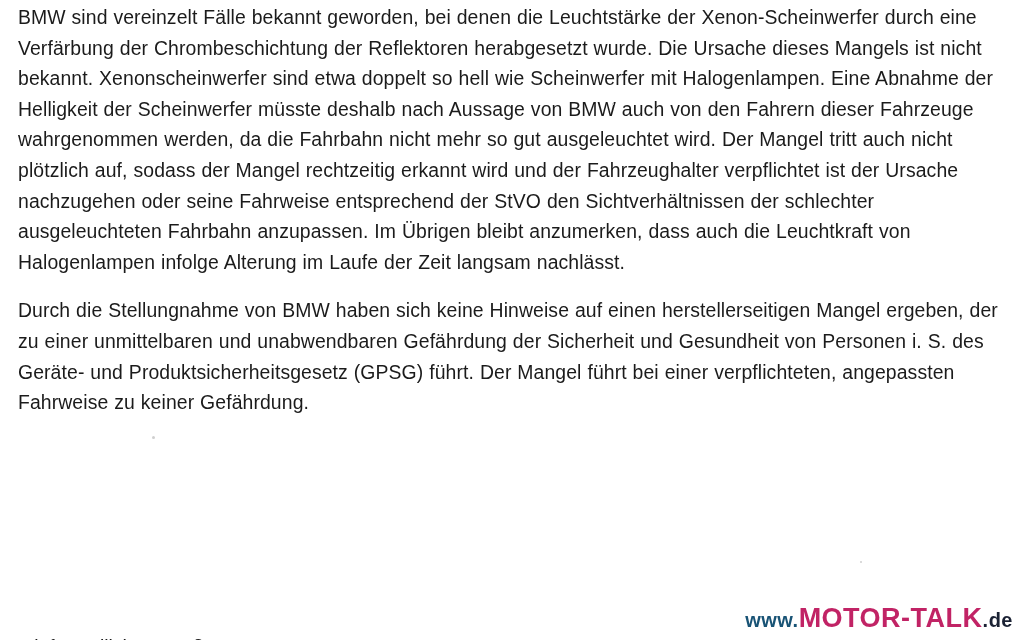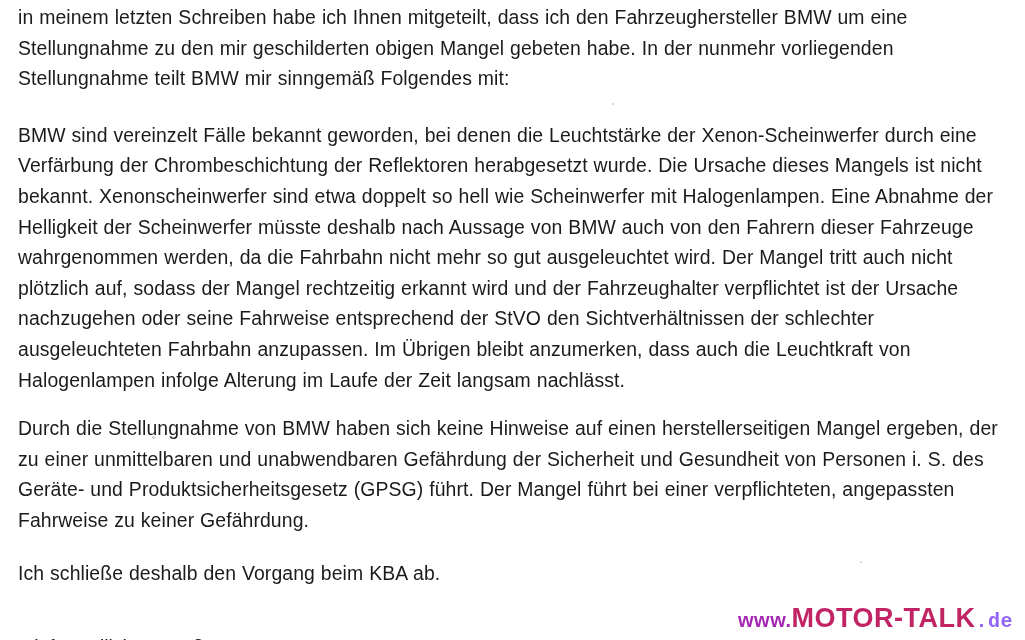--- a/index.html
+++ b/index.html
@@ -71,48 +71,45 @@
     display: flex;
     align-items: baseline;
     font-family: "Liberation Sans", sans-serif;
     font-weight: bold;
     white-space: nowrap;
     opacity: 0.95;
     user-select: none;
   }
   .wm-www {
     font-size: 20px;
-    color: #a21caf;
+    color: #0c4a6e;
     letter-spacing: 0.5px;
     text-shadow: 1px 1px 0 #ffffff;
   }
   .wm-motor {
     font-size: 27px;
     color: #be185d;
     letter-spacing: 0.5px;
     text-shadow: 1px 1px 0 #ffffff;
   }
   .wm-de {
     font-size: 20px;
-    color: #8b5cf6;
+    color: #0f172a;
     letter-spacing: 0.5px;
     text-shadow: 1px 1px 0 #ffffff;
-    font-family: Liberation Mono, monospace;
   }
 </style>
 </head>
 <body>
 
 <div class="page">
 
   <div class="doc-body">
-    <p class="para p1">in meinem letzten Schreiben habe ich Ihnen mitgeteilt, dass ich den Fahrzeughersteller BMW um eine Stellungnahme zu den mir geschilderten obigen Mangel gebeten habe. In der nunmehr vorliegenden Stellungnahme teilt BMW mir sinngemäß Folgendes mit:</p>
     <p class="para p2">BMW sind vereinzelt Fälle bekannt geworden, bei denen die Leuchtstärke der Xenon-Scheinwerfer durch eine Verfärbung der Chrombeschichtung der Reflektoren herabgesetzt wurde. Die Ursache dieses Mangels ist nicht bekannt. Xenonscheinwerfer sind etwa doppelt so hell wie Scheinwerfer mit Halogenlampen. Eine Abnahme der Helligkeit der Scheinwerfer müsste deshalb nach Aussage von BMW auch von den Fahrern dieser Fahrzeuge wahrgenommen werden, da die Fahrbahn nicht mehr so gut ausgeleuchtet wird. Der Mangel tritt auch nicht plötzlich auf, sodass der Mangel rechtzeitig erkannt wird und der Fahrzeughalter verpflichtet ist der Ursache nachzugehen oder seine Fahrweise entsprechend der StVO den Sichtverhältnissen der schlechter ausgeleuchteten Fahrbahn anzupassen. Im Übrigen bleibt anzumerken, dass auch die Leuchtkraft von Halogenlampen infolge Alterung im Laufe der Zeit langsam nachlässt.</p>
     <p class="para p3">Durch die Stellungnahme von BMW haben sich keine Hinweise auf einen herstellerseitigen Mangel ergeben, der zu einer unmittelbaren und unabwendbaren Gefährdung der Sicherheit und Gesundheit von Personen i. S. des Geräte- und Produktsicherheitsgesetz (GPSG) führt. Der Mangel führt bei einer verpflichteten, angepassten Fahrweise zu keiner Gefährdung.</p>
-    <p class="para p4 last-line">Ich schließe deshalb den Vorgang beim KBA ab.</p>
   </div>
 
   <div class="tail">Mit freundlichen Grüßen</div>
 
   <span class="speck s1"></span>
   <span class="speck s2"></span>
   <span class="speck s3"></span>
 
   <div class="watermark">
     <span class="wm-www">www.</span>

